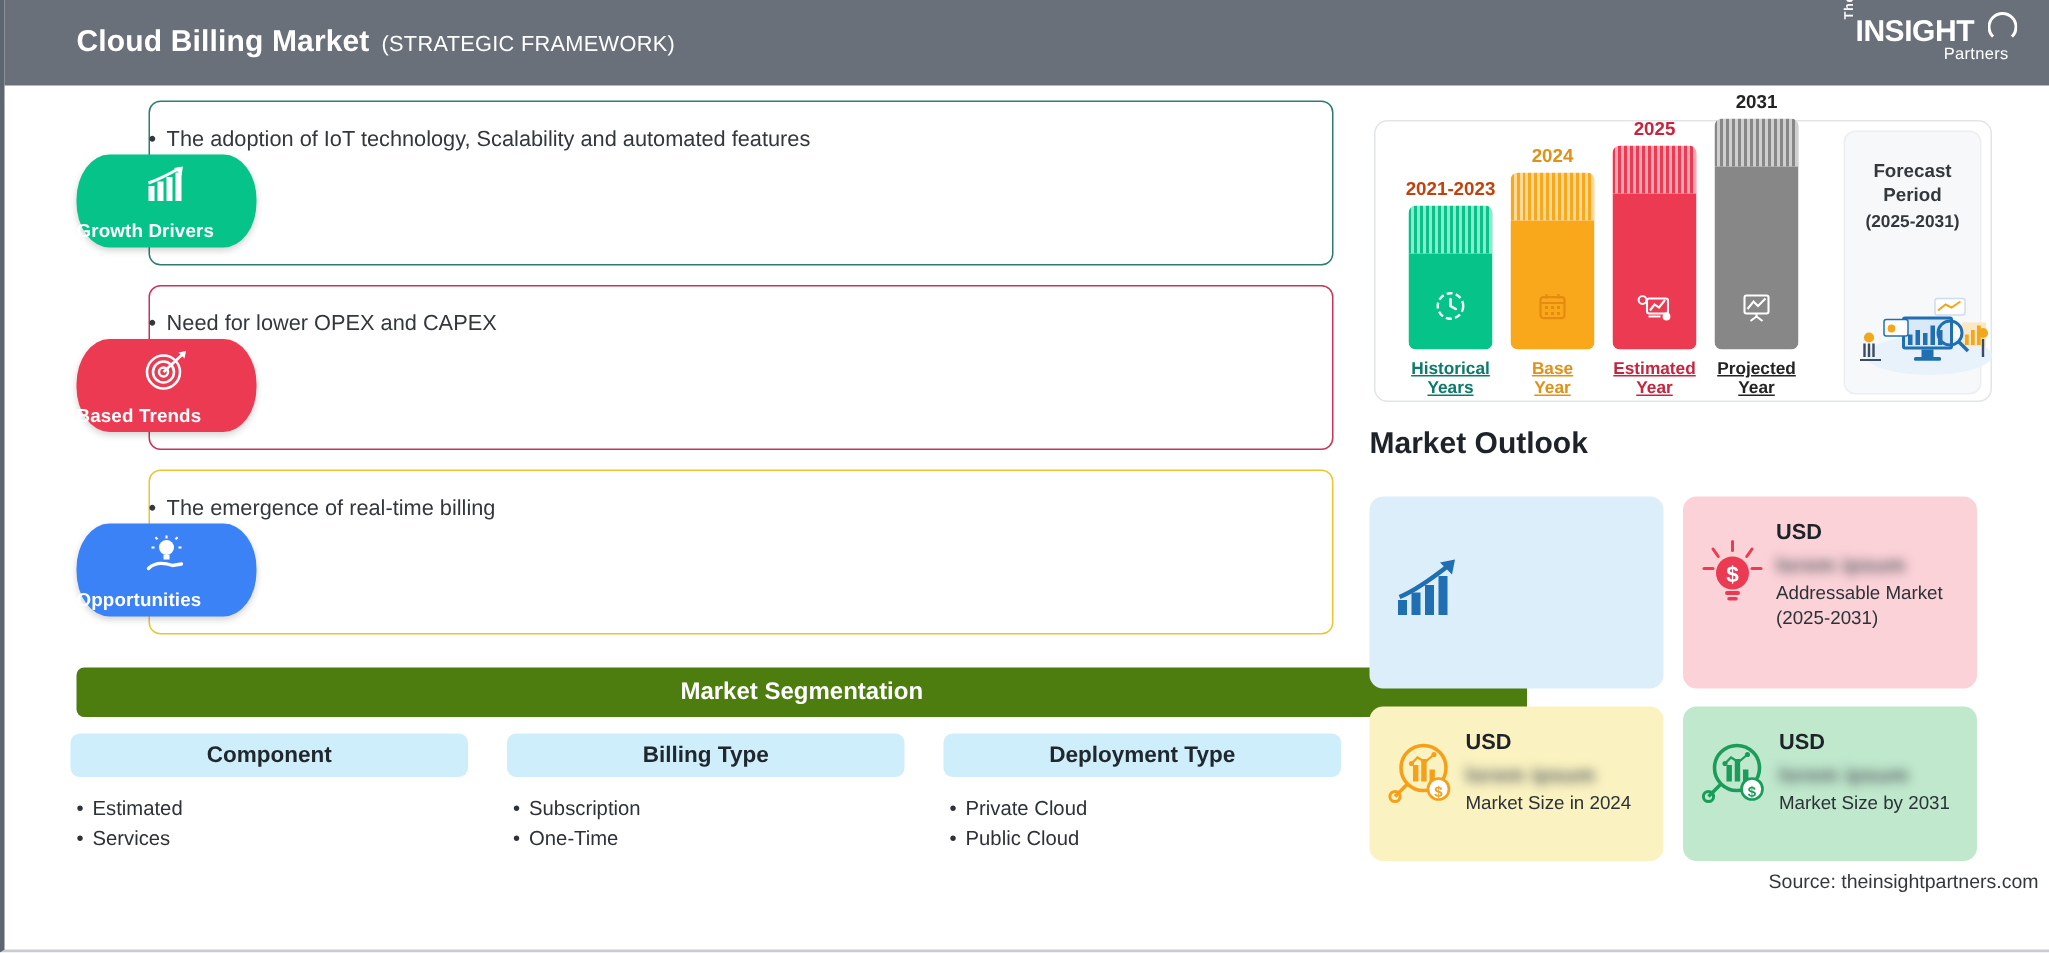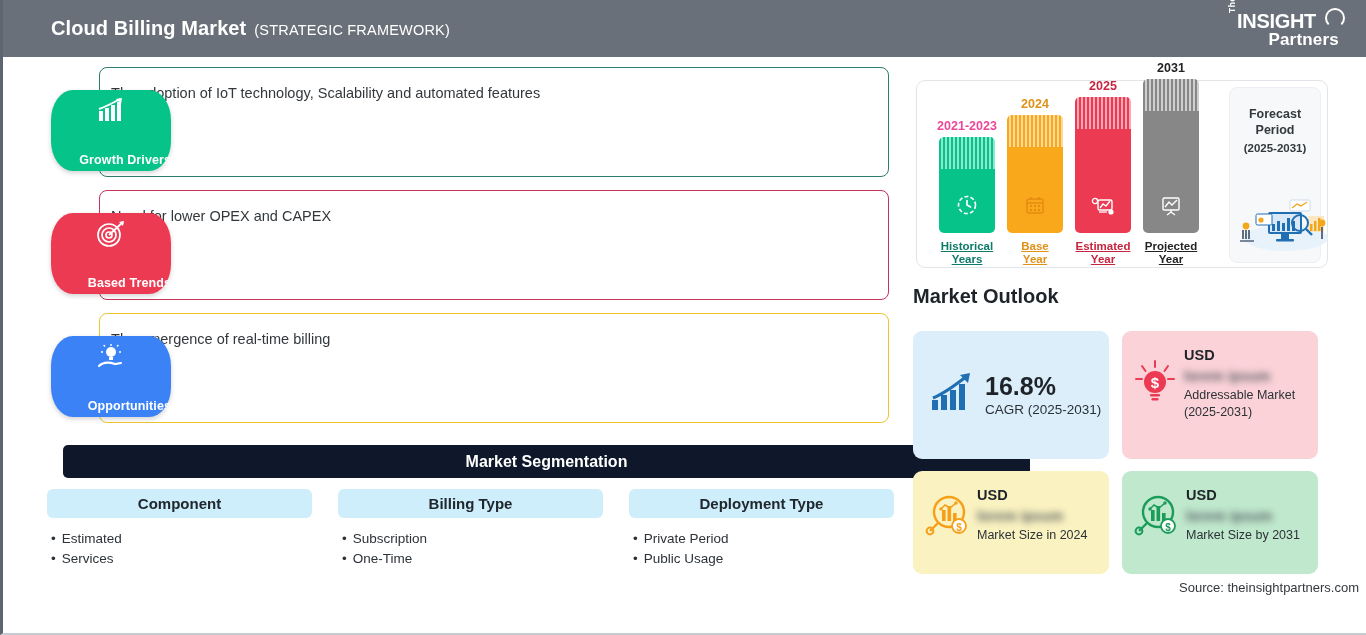--- a/index.html
+++ b/index.html
@@ -46,21 +46,21 @@
     font-size: 8.5px; font-weight: bold;
     transform: rotate(-90deg); transform-origin: left top;
     letter-spacing: .5px;
   }
   .logo-insight {
     position: absolute; left: 10px; top: 2px;
     font-size: 20px; font-weight: bold; letter-spacing: -.3px;
   }
   .logo-partners {
     position: absolute; right: 8px; top: 22px;
-    font-size: 17px; font-weight: bold; letter-spacing: .2px; text-align: center;
+    font-size: 11px; font-weight: normal; letter-spacing: .2px; text-align: center;
   }
   .logo-arc {
     position: absolute; right: 2px; top: 0px;
     width: 20px; height: 20px;
     border: 2.5px solid #fff; border-radius: 50%;
     border-bottom-color: transparent;
   }
 
   
   .left-col { position: absolute; left: 0; top: 57px; width: 900px; height: 578px; }
@@ -75,43 +75,43 @@
   .factor-box.red   { border-color: #c7345a; }
   .factor-box.amber { border-color: #edc432; }
 
   .factor-bullet {
     position: absolute; left: 96px; top: 18px;
     font-size: 14.5px; color: #33383d;
   }
   .factor-bullet .dot { margin-right: 7px; }
 
   .badge {
-    position: absolute; left: 48px; top: 23px;
-    width: 120px; height: 81px;
+    position: absolute; left: 48px; top: 36px;
+    width: 120px; height: 62px;
     border-radius: 22px 22px 22px 22px / 30px 30px 30px 30px;
     box-shadow: 0 2px 5px rgba(0,0,0,.18);
     display: flex; flex-direction: column;
-    align-items: flex-end; justify-content: flex-end;
+    align-items: flex-start; justify-content: flex-end;
     padding-bottom: 5px;
     z-index: 3;
   }
   .badge.green { background: #06c38a; }
   .badge.red   { background: #ec3a53; }
   .badge.amber { background: #3b82f6; }
   .badge-label {
     color: #fff; font-size: 12.5px; font-weight: bold;
     line-height: 1; letter-spacing: .1px;
   }
   .badge-ico { position: absolute; top: 7px; left: 50%; transform: translateX(-50%); }
 
   
   .seg-title {
-    position: absolute; left: 60px; top: 388px;
+    position: absolute; left: 48px; top: 388px;
     width: 967px; height: 33px;
-    background: #0f172a; border-radius: 5px;
+    background: #4d7c0f; border-radius: 5px;
     display: flex; align-items: center; justify-content: center;
     color: #fff; font-size: 16px; font-weight: bold;
   }
   .seg-cols { position: absolute; left: 44px; top: 432px; width: 848px; display: flex; gap: 26px; }
   .seg-col { width: 265px; }
   .seg-head {
     height: 29px; background: #cdeefa; border-radius: 6px;
     display: flex; align-items: center; justify-content: center;
     font-size: 15px; font-weight: bold; color: #20272e;
   }
@@ -290,35 +290,35 @@
         <div class="seg-head">Billing Type</div>
         <div class="seg-list">
           <div class="seg-item"><span class="dot">•</span><span>Subscription</span></div>
           <div class="seg-item"><span class="dot">•</span><span>One-Time</span></div>
         </div>
       </div>
 
       <div class="seg-col">
         <div class="seg-head">Deployment Type</div>
         <div class="seg-list">
-          <div class="seg-item"><span class="dot">•</span><span>Private Period</span></div>
-          <div class="seg-item"><span class="dot">•</span><span>Public Usage</span></div>
+          <div class="seg-item"><span class="dot">•</span><span>Private Cloud</span></div>
+          <div class="seg-item"><span class="dot">•</span><span>Public Cloud</span></div>
         </div>
       </div>
 
     </div>
   </div>
 
   <div class="right-col">
 
     <div class="timeline">
       <div class="bars">
 
         <div class="bar-group" style="left:0px">
-          <span class="bar-year" style="bottom:100px; color:#ec4899">2021-2023</span>
+          <span class="bar-year" style="bottom:100px; color:#c2410c">2021-2023</span>
           <div class="bar-shape" style="height:96px">
             <div class="bar-hatch" style="background:repeating-linear-gradient(90deg,#06c38a 0 2px,#8fe7cd 2px 4px)"></div>
             <div class="bar-solid" style="height:64px;background:#06c38a"></div>
           </div>
           <span class="bar-ico">
             <svg width="24" height="24" viewBox="0 0 24 24">
                 <circle cx="12" cy="12" r="8.5" stroke="#fff" stroke-width="1.6" fill="none" stroke-dasharray="4 2.2"></circle>
                 <path d="M12 7.5 L12 12 L15.5 14" stroke="#fff" stroke-width="1.7" fill="none" stroke-linecap="round"></path>
               </svg>
           </span>
@@ -449,24 +449,20 @@
                 <g fill="#1f6fb2">
                   <rect x="3" y="28" width="6" height="10"></rect>
                   <rect x="12" y="23" width="6" height="15"></rect>
                   <rect x="21" y="18" width="6" height="20"></rect>
                   <rect x="30" y="12" width="6" height="26"></rect>
                 </g>
                 <path d="M4 26 C14 22 24 15 38 4" stroke="#1f6fb2" stroke-width="3" fill="none"></path>
                 <path d="M31 3 L41 1 L39 11 Z" fill="#1f6fb2"></path>
               </svg>
             </span>
-            <div>
-              <div class="cagr-val">16.8%</div>
-              <div class="cagr-lbl">CAGR (2025-2031)</div>
-            </div>
           </div>
         </div>
 
         <div class="card pink">
           <div class="card-usd-inner">
             <span style="padding-top:12px">
               <svg width="42" height="46" viewBox="0 0 42 46">
                 <circle cx="21" cy="25" r="11" fill="#ec3a53"></circle>
                 <text x="21" y="31" font-size="15" font-weight="bold" fill="#fff" text-anchor="middle" font-family="Liberation Sans, sans-serif">$</text>
                 <g stroke="#ec3a53" stroke-width="2" stroke-linecap="round">

